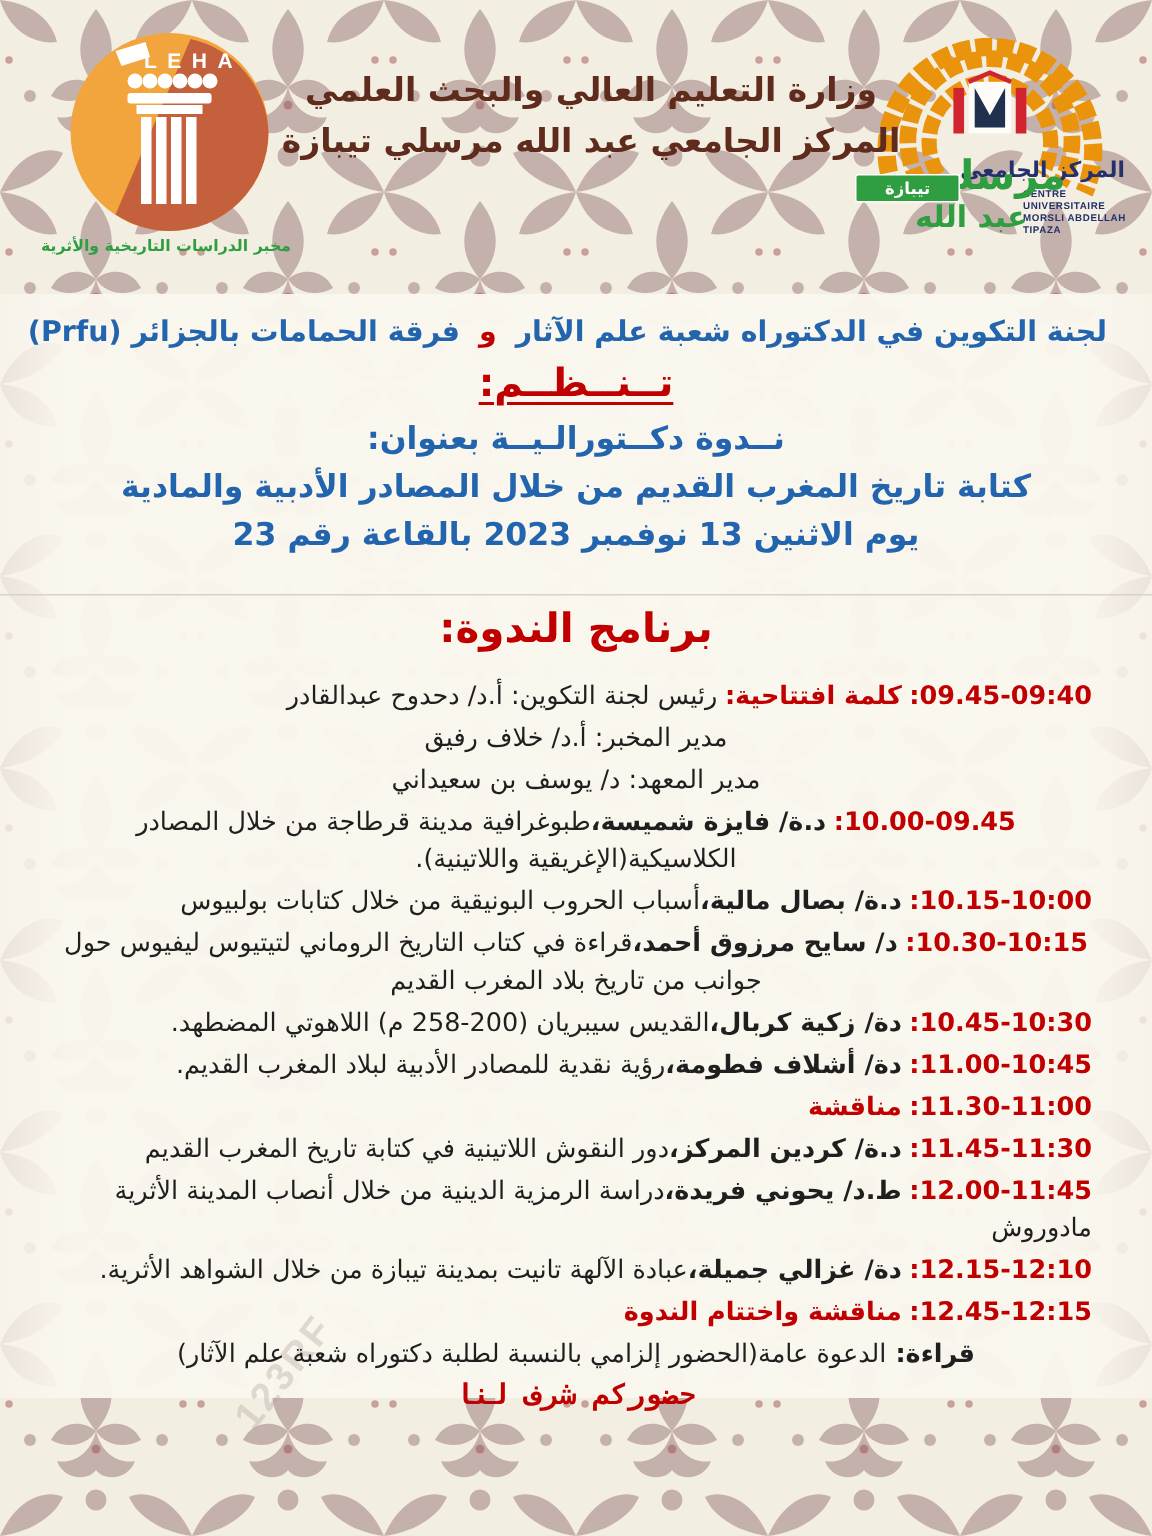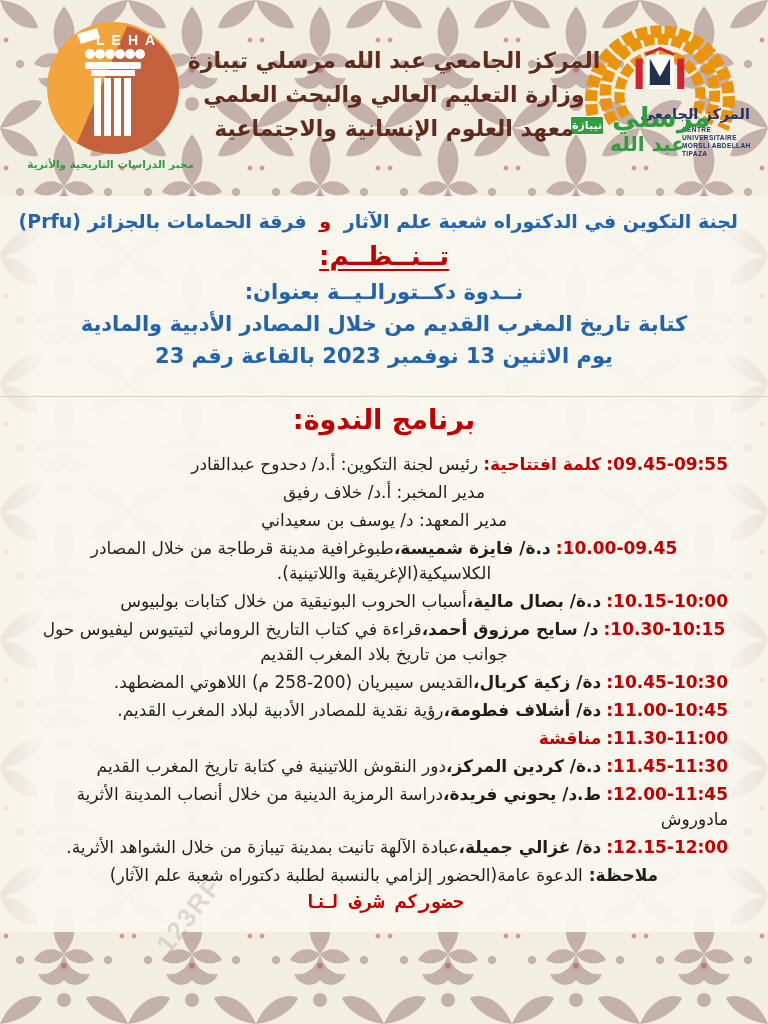--- a/index.html
+++ b/index.html
@@ -30,21 +30,21 @@
   .logo-cu{position:absolute;left:570px;top:14px;width:190px;height:152px;}
   .cu-title{position:absolute;left:78px;top:92px;width:102px;text-align:right;
      direction:rtl;color:#23306b;font-size:14.5px;font-weight:bold;white-space:nowrap;}
   .cu-fr{position:absolute;left:112px;top:112px;color:#23306b;
      font:700 6.5px/8px "Liberation Sans",sans-serif;letter-spacing:.4px;text-align:left;}
   .cu-callig1{position:absolute;left:42px;top:88px;color:#2f9e41;font-size:27px;
      font-weight:bold;direction:rtl;}
   .cu-callig2{position:absolute;left:40px;top:118px;color:#2f9e41;font-size:20px;
      font-weight:bold;direction:rtl;}
   .cu-badge{position:absolute;left:0px;top:102px;background:#2f9e41;color:#fff;
-     font-size:11px;font-weight:bold;padding:2px 1px;border:1px solid #fff;
+     font-size:11px;font-weight:bold;padding:2px 19px;border:1px solid #fff;
      border-radius:2px;direction:rtl;}
 
   
   .intro{position:absolute;left:30px;top:206px;width:708px;text-align:center;direction:rtl;}
   .intro .l1{color:#2264ad;font-size:19px;font-weight:bold;line-height:30px;white-space:nowrap;padding-left:12px;}
   .intro .l1 .conj{color:#c00000;margin:0 6px;}
   .intro .organizes{color:#c00000;font-size:26px;font-weight:bold;line-height:40px;
      text-decoration:underline;text-decoration-thickness:2px;text-underline-offset:4px;}
   .intro .l3,.intro .l4,.intro .l5{color:#2264ad;font-size:21px;font-weight:bold;line-height:32px;}
 
@@ -151,49 +151,49 @@
       <div>CENTRE UNIVERSITAIRE</div>
       <div>MORSLI ABDELLAH</div>
       <div>TIPAZA</div>
     </div>
     <span class="cu-callig1">مرسلي</span>
     <span class="cu-callig2">عبد الله</span>
     <span class="cu-badge">تيبازة</span>
   </div>
 
   <div class="hdr">
+    <div>وزارة التعليم العالي والبحث العلمي</div>
     <div>المركز الجامعي عبد الله مرسلي تيبازة</div>
-    <div>وزارة التعليم العالي والبحث العلمي</div>
-    <div>معهد العلوم الإنسانية والاجتماعية</div>
   </div>
 
   <div class="intro">
     <div class="l1">
       <span>لجنة التكوين في الدكتوراه شعبة علم الآثار</span>
       <span class="conj">و</span>
       <span>فرقة الحمامات بالجزائر (Prfu)</span>
     </div>
     <div class="organizes">تــنــظــم:</div>
     <div class="l3">نــدوة دكــتورالـيــة بعنوان:</div>
     <div class="l4">كتابة تاريخ المغرب القديم من خلال المصادر الأدبية والمادية</div>
     <div class="l5">يوم الاثنين 13 نوفمبر 2023   بالقاعة رقم 23</div>
   </div>
 
   <div class="prog-head">برنامج الندوة:</div>
 
   <div class="program">
-      <div class="prog-row opening"><bdi dir="ltr" class="time">09.45-09:55</bdi><span class="sep">:</span><span class="highlight">كلمة افتتاحية:</span><span class="text">رئيس لجنة التكوين: أ.د/ دحدوح عبدالقادر</span></div>
+      <div class="prog-row opening"><bdi dir="ltr" class="time">09.45-09:40</bdi><span class="sep">:</span><span class="highlight">كلمة افتتاحية:</span><span class="text">رئيس لجنة التكوين: أ.د/ دحدوح عبدالقادر</span></div>
       <div class="prog-row center"><span class="text">مدير المخبر: أ.د/ خلاف رفيق</span></div>
       <div class="prog-row center"><span class="text">مدير المعهد: د/ يوسف بن سعيداني</span></div>
       <div class="prog-row wrapc"><bdi dir="ltr" class="time">10.00-09.45</bdi><span class="sep">:</span><span class="speaker">د.ة/ فايزة شميسة،</span><span class="text">طبوغرافية مدينة قرطاجة من خلال المصادر الكلاسيكية(الإغريقية واللاتينية).</span></div>
       <div class="prog-row talk"><bdi dir="ltr" class="time">10.15-10:00</bdi><span class="sep">:</span><span class="speaker">د.ة/ بصال مالية،</span><span class="text">أسباب الحروب البونيقية من خلال كتابات بولبيوس</span></div>
       <div class="prog-row wrapc"><bdi dir="ltr" class="time">10.30-10:15</bdi><span class="sep">:</span><span class="speaker">د/ سايح مرزوق أحمد،</span><span class="text">قراءة في كتاب التاريخ الروماني لتيتيوس ليفيوس حول جوانب من تاريخ بلاد المغرب القديم</span></div>
       <div class="prog-row talk"><bdi dir="ltr" class="time">10.45-10:30</bdi><span class="sep">:</span><span class="speaker">دة/ زكية كربال،</span><span class="text">القديس سيبريان (200-258 م) اللاهوتي المضطهد.</span></div>
       <div class="prog-row talk"><bdi dir="ltr" class="time">11.00-10:45</bdi><span class="sep">:</span><span class="speaker">دة/ أشلاف فطومة،</span><span class="text">رؤية نقدية للمصادر الأدبية لبلاد المغرب القديم.</span></div>
       <div class="prog-row disc"><bdi dir="ltr" class="time">11.30-11:00</bdi><span class="sep">:</span><span class="highlight">مناقشة</span></div>
       <div class="prog-row talk"><bdi dir="ltr" class="time">11.45-11:30</bdi><span class="sep">:</span><span class="speaker">د.ة/ كردين المركز،</span><span class="text">دور النقوش اللاتينية في كتابة تاريخ المغرب القديم</span></div>
       <div class="prog-row talk"><bdi dir="ltr" class="time">12.00-11:45</bdi><span class="sep">:</span><span class="speaker">ط.د/ يحوني فريدة،</span><span class="text">دراسة الرمزية الدينية من خلال أنصاب المدينة الأثرية مادوروش</span></div>
-      <div class="prog-row talk"><bdi dir="ltr" class="time">12.15-12:00</bdi><span class="sep">:</span><span class="speaker">دة/ غزالي جميلة،</span><span class="text">عبادة الآلهة تانيت بمدينة تيبازة من خلال الشواهد الأثرية.</span></div>
-      <div class="note-row"><span class="note-label">ملاحظة:</span><span>الدعوة عامة(الحضور إلزامي بالنسبة لطلبة دكتوراه شعبة علم الآثار)</span></div>
+      <div class="prog-row talk"><bdi dir="ltr" class="time">12.15-12:10</bdi><span class="sep">:</span><span class="speaker">دة/ غزالي جميلة،</span><span class="text">عبادة الآلهة تانيت بمدينة تيبازة من خلال الشواهد الأثرية.</span></div>
+      <div class="prog-row disc"><bdi dir="ltr" class="time">12.45-12:15</bdi><span class="sep">:</span><span class="highlight">مناقشة واختتام الندوة</span></div>
+      <div class="note-row"><span class="note-label">قراءة:</span><span>الدعوة عامة(الحضور إلزامي بالنسبة لطلبة دكتوراه شعبة علم الآثار)</span></div>
       <div class="closing-row">حضوركم شرف لنا</div>
     </div>
 
 </div>
 
 </body></html>

